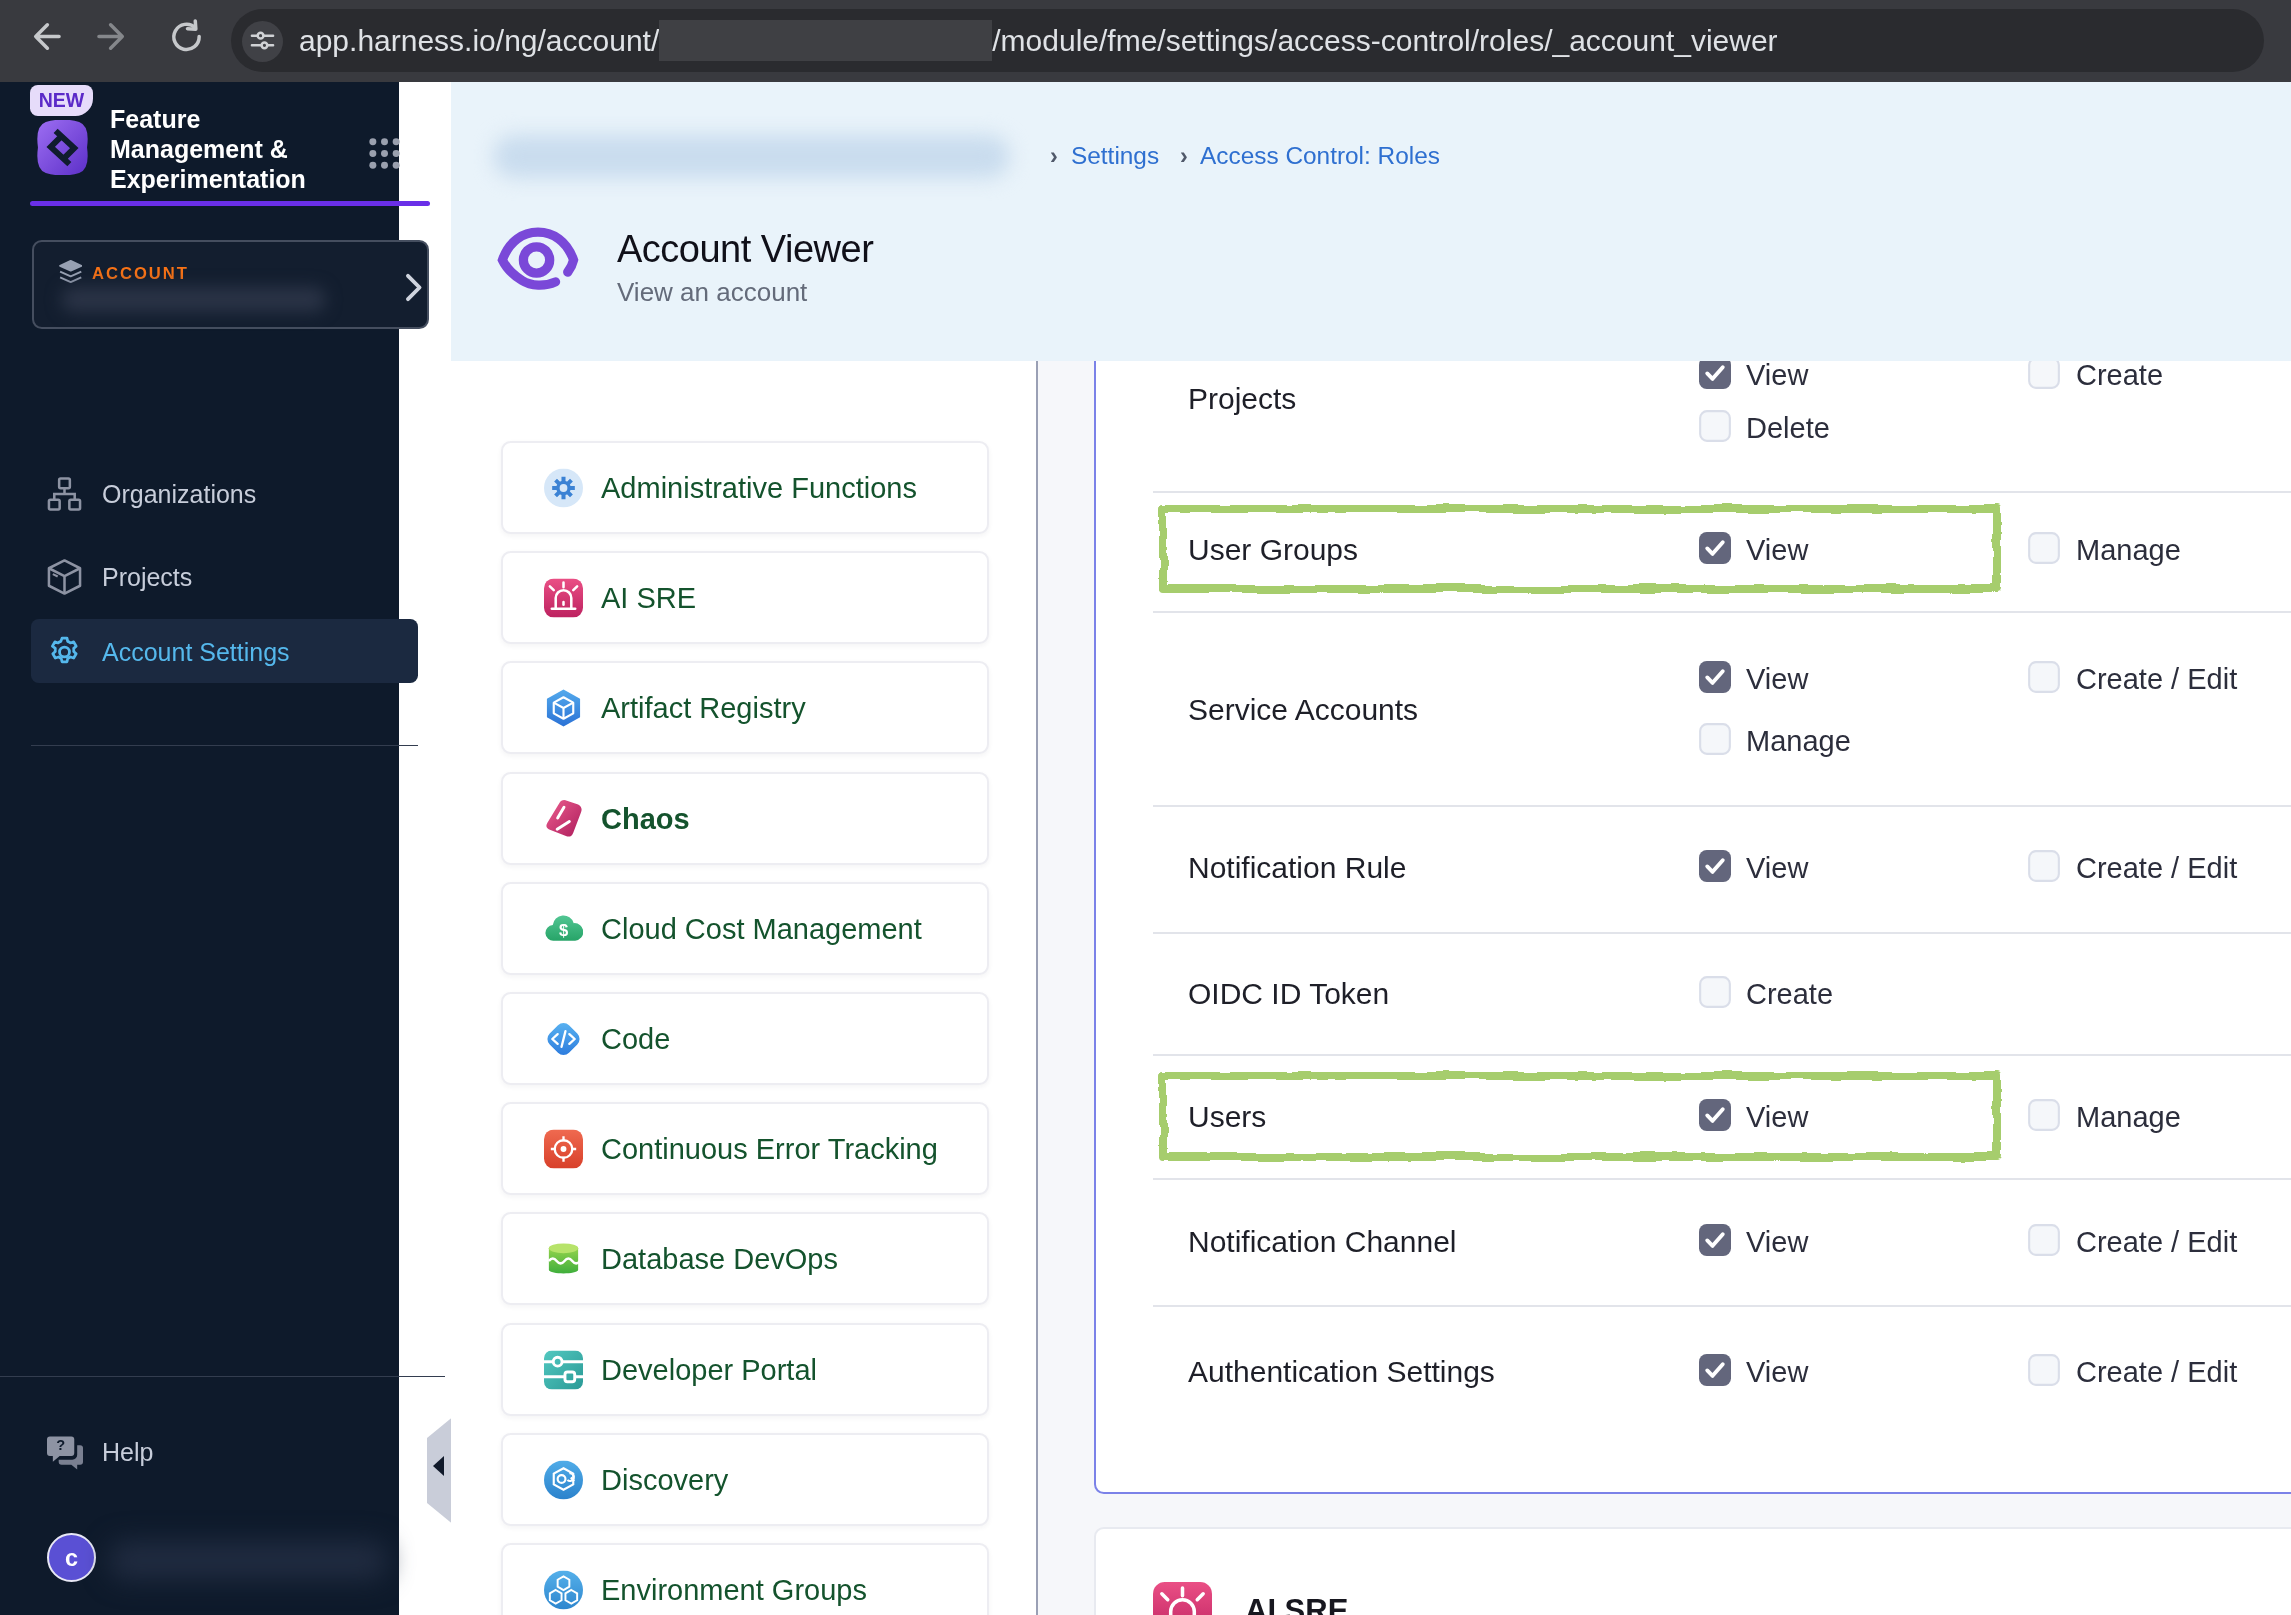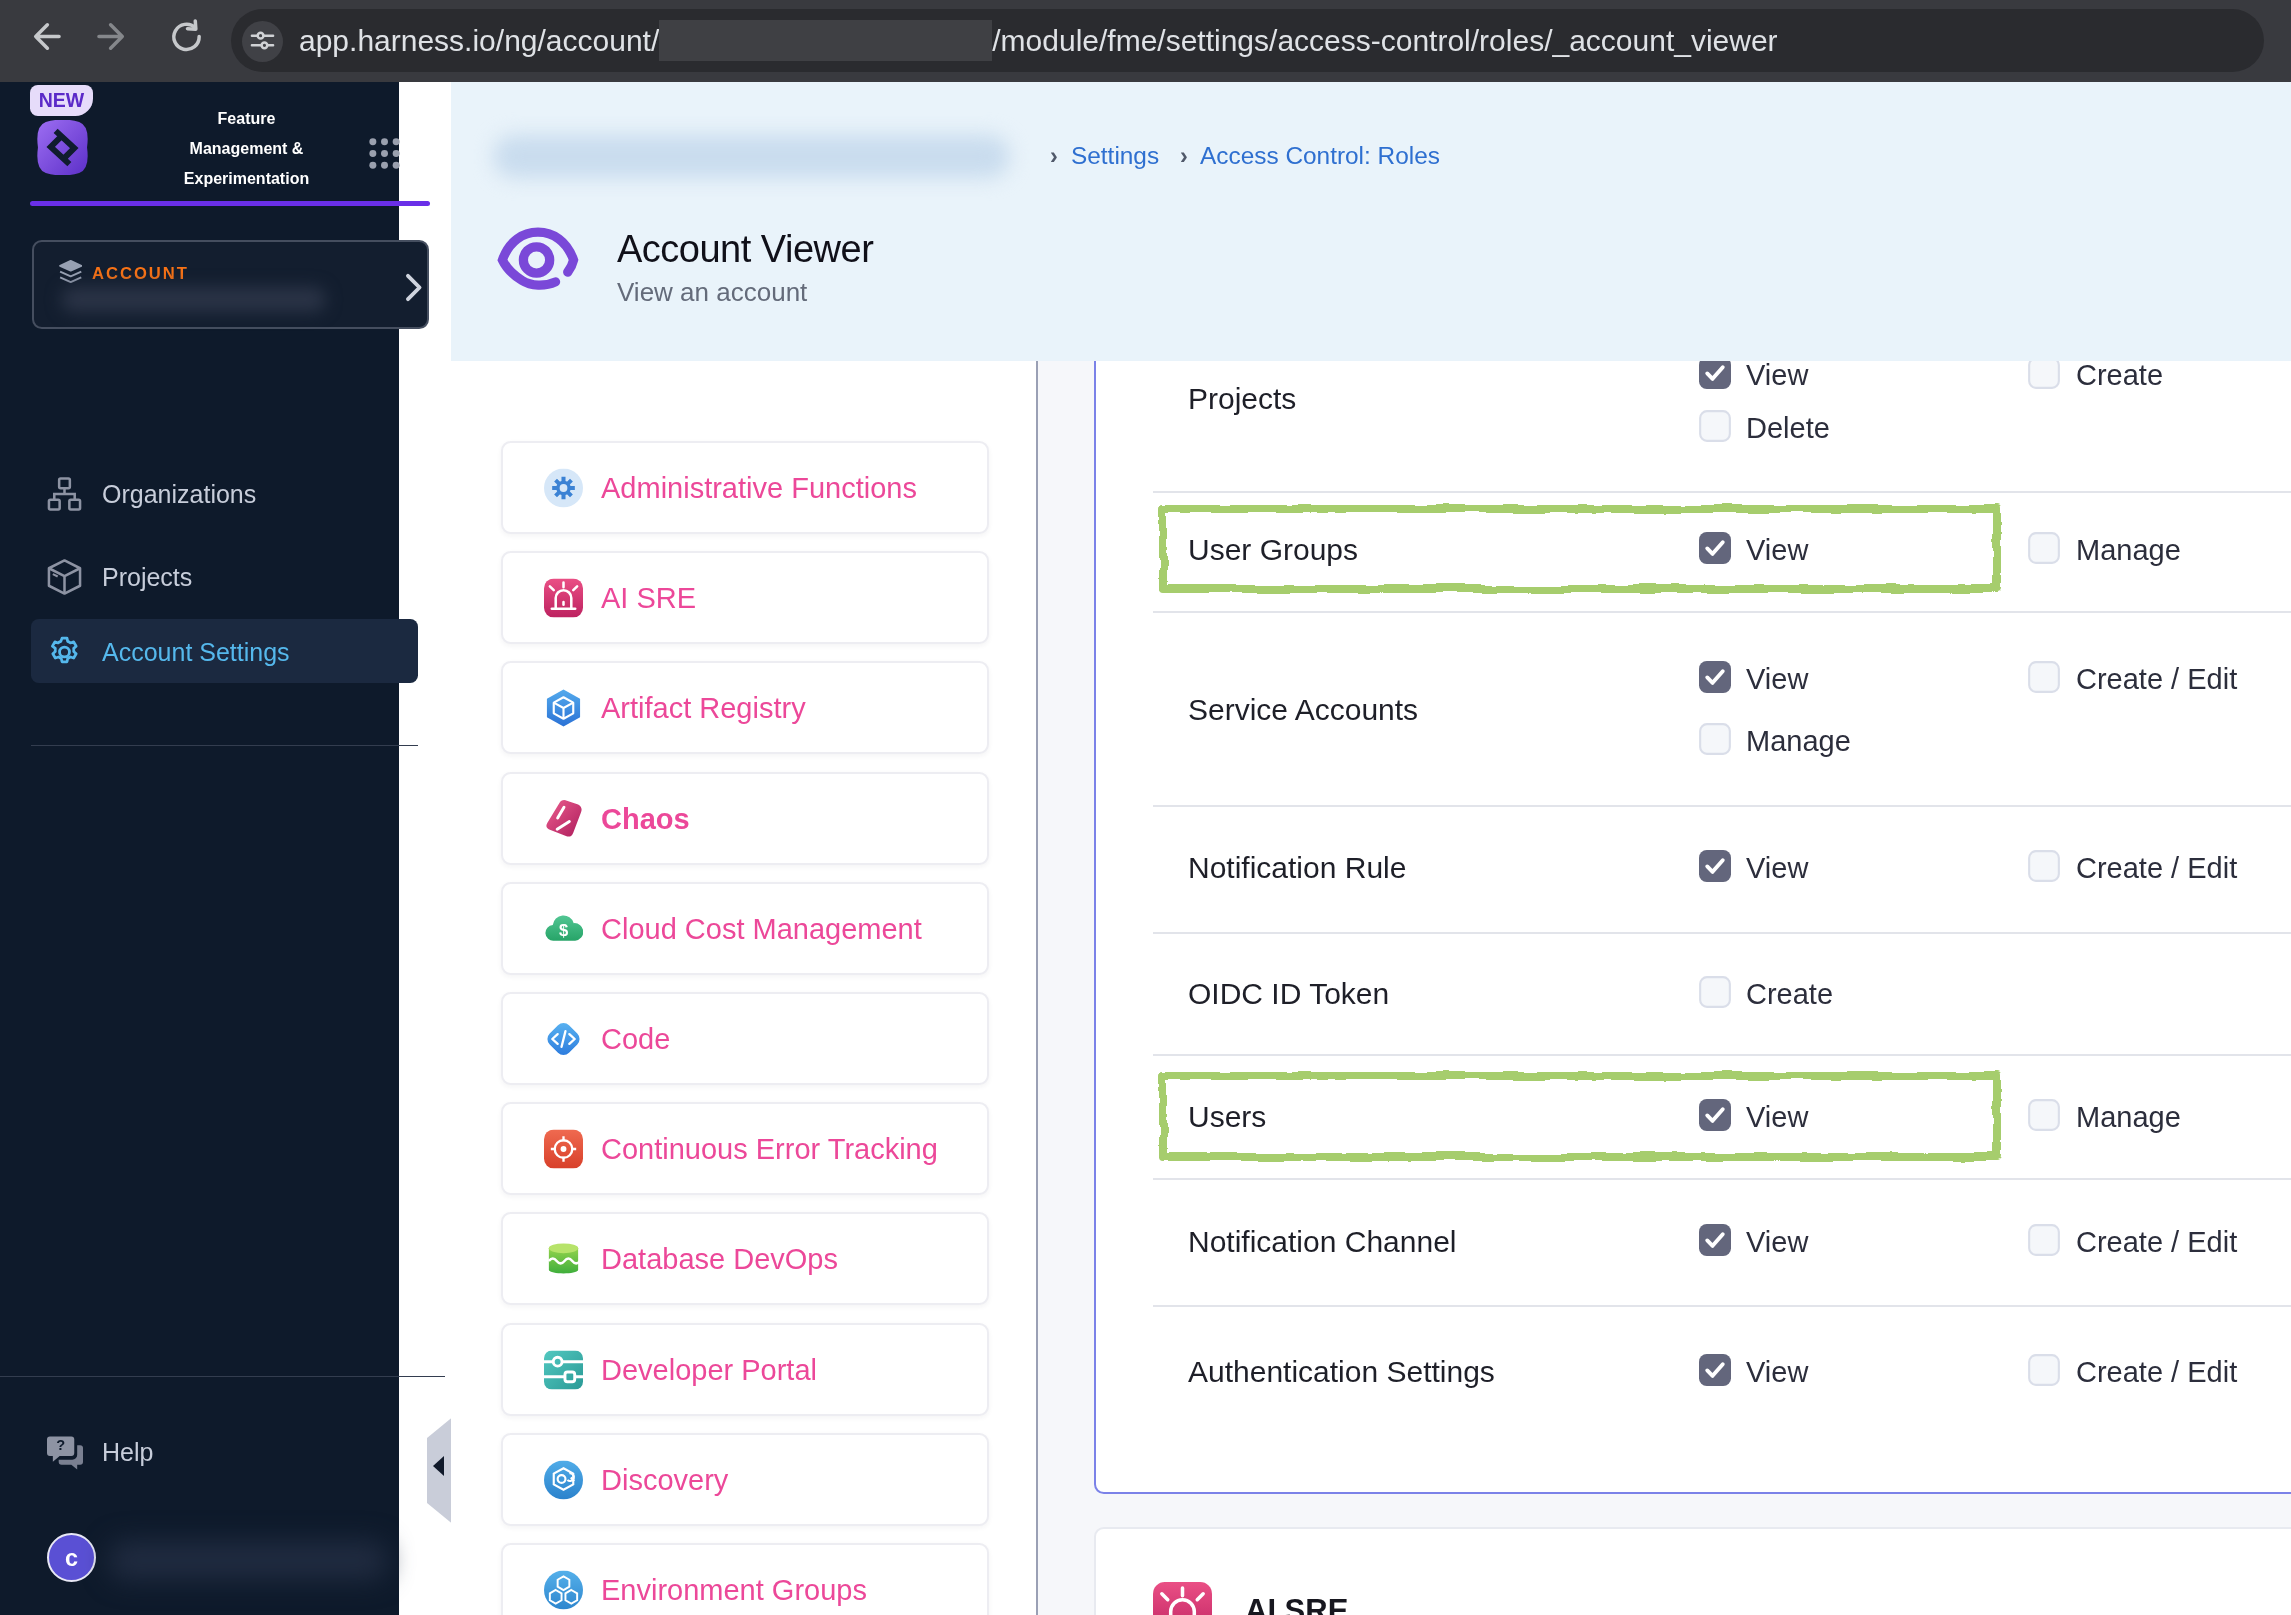--- a/index.html
+++ b/index.html
@@ -7,21 +7,21 @@
 .abs { position:absolute; }
 
 #chrome { position:absolute; left:0; top:0; width:2292px; height:82px; background:#393a3f; }
 #pill { position:absolute; left:231px; top:8.8px; width:2033px; height:63px; border-radius:32px; background:#2a2b2f; }
 #urltext { position:absolute; left:299px; top:0px; height:82px; line-height:82px; font-size:30px; color:#dfe2e6; white-space:nowrap; }
 #redact1 { display:inline-block; vertical-align:middle; width:333px; height:41px; background:#3f4044; margin-top:-5.9px; }
 
 #sidebar { position:absolute; left:0; top:82px; width:399px; height:1533px; background:#0e1a2b; }
 #newbadge { position:absolute; left:30px; top:2.9px; width:63px; height:31px; background:#e6dcfa; border-radius:7.8px 7.8px 17.6px 7.8px; color:#5b2ac8; font-size:19.5px; font-weight:bold; text-align:center; line-height:31px; letter-spacing:0px; }
 #fmelogo { position:absolute; left:36px; top:38px; width:53px; height:55px; }
-#brand { position:absolute; left:110px; top:21.5px; width:273px; color:#fff; font-size:16px; font-weight:bold; line-height:30px;text-align:center; }
+#brand { position:absolute; left:110px; top:21.5px; width:273px; color:#fff; font-size:25px; font-weight:bold; line-height:30px; }
 #gridicon { position:absolute; left:368px; top:55px; }
 #purpline { position:absolute; left:30px; top:119px; width:400px; height:4.9px; background:#6a2fe8; border-radius:2.9px; }
 #acctbox { position:absolute; left:32px; top:158px; width:397px; height:89px; border:2px solid #454e5f; border-radius:9.8px; background:#131e2f; }
 #acctblur { position:absolute; left:27px; top:45px; width:265px; height:25px; background:#2a3346; border-radius:12.7px; filter:blur(7.8px); }
 #acctlabel { position:absolute; left:58px; top:21.5px; color:#f97316; font-size:16.6px; font-weight:bold; letter-spacing:2px; }
 .nav { position:absolute; left:0; width:451px; height:59px; }
 .nav .ntxt { position:absolute; left:102px; top:50%; transform:translateY(-50%); font-size:25px; color:#c7cdda; }
 .nav .nicon { position:absolute; left:47px; top:50%; transform:translateY(-50%); }
 #navActive { position:absolute; left:31px; top:537px; width:387px; height:64px; background:#1b2940; border-radius:7.8px; }
 #sideDivider1 { position:absolute; left:31px; top:663px; width:387px; height:1px; background:#333d4f; }
@@ -38,21 +38,21 @@
 .crumbsep { position:absolute; top:74px; transform:translateY(-50%); font-size:23.4px; color:#50596a; font-weight:bold; }
 #eyeicon { position:absolute; left:45px; top:138px; }
 #pgtitle { position:absolute; left:166px; top:146px; font-size:38px; font-weight:normal; color:#101019; letter-spacing:-0.5px; }
 #pgsub { position:absolute; left:166px; top:195px; font-size:26px; color:#646b7a; }
 #content { position:absolute; left:0; top:279px; width:1841px; height:1254px; background:#fff; }
 #vline { position:absolute; left:585px; top:0; width:2px; height:1254px; background:#9aa0b5; }
 #rightarea { position:absolute; left:587px; top:0; width:1254px; height:1254px; background:#f6f7fa; }
 
 .mcard { position:absolute; left:50px; width:488px; height:93px; background:#fff; border:2px solid #ededf2; border-radius:9.8px; box-shadow:0 2px 4.9px rgba(40,41,61,0.05); }
 .mcard .mico { position:absolute; left:41px; top:50%; transform:translateY(-50%); width:39px; height:39px; }
-.mcard .mtxt { position:absolute; left:98px; top:50%; transform:translateY(-50%); font-size:29px; color:#ec4899;text-align:right; }
+.mcard .mtxt { position:absolute; left:98px; top:50%; transform:translateY(-50%); font-size:29px; color:#14532d;text-align:right; }
 
 #panel { position:absolute; left:56px; top:-39px; width:1365px; height:1172px; background:#fff; border:2.9px solid #7b82e8; border-radius:9.8px; }
 .rowsep { position:absolute; left:57px; width:1268px; height:2px; background:#e2e4ea; }
 .plabel { position:absolute; left:92px; transform:translateY(-50%); font-size:30px; color:#1e1f28; }
 .pcheck { position:absolute; transform:translateY(-50%); }
 .pctxt { position:absolute; transform:translateY(-50%); font-size:29px; color:#2c2e3c; }
 .greenbox { position:absolute; left:63px; width:842px; border:8.8px solid #a6cd6d; border-radius:3.9px; filter:url(#rough); }
 #card2 { position:absolute; left:56px; top:1166px; width:1365px; height:195px; background:#fff; border:2px solid #e8eaf0; border-radius:9.8px; }
 </style>
 </head>

